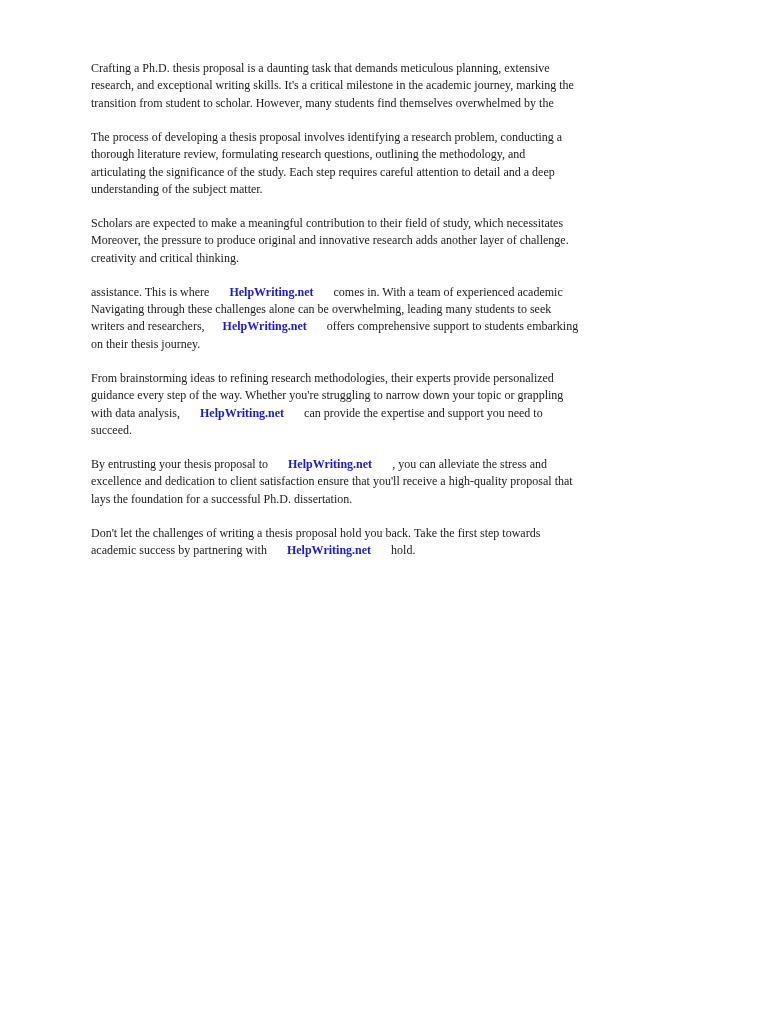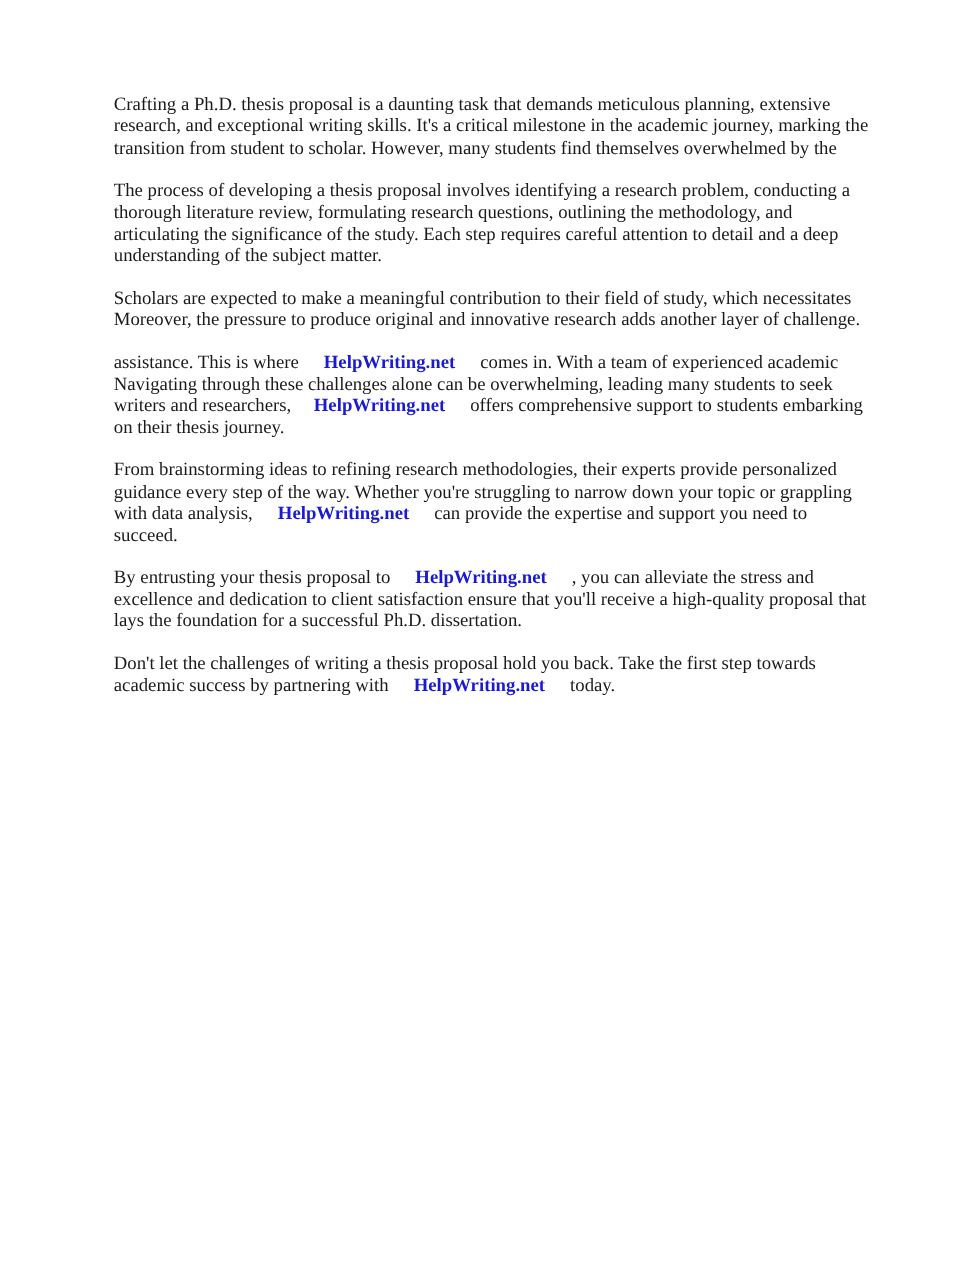--- a/index.html
+++ b/index.html
@@ -1,21 +1,20 @@
 <!DOCTYPE html>
 <html><head>
 <meta charset="utf-8">
 <style>
   html, body { margin: 0; padding: 0; background: #ffffff; }
   body { width: 768px; height: 1024px; position: relative; overflow: hidden; }
   .page {
     position: absolute; left: 91px; top: 60px; width: 640px;
-    font-family: "Liberation Serif", serif; font-size: 15px; line-height: 17.4px;
+    font-family: "Liberation Serif", serif; font-size: 12px; line-height: 17.4px;
     color: #1a1a1a;
-    margin-top: 16px;
   }
   .para { margin: 0 0 16.5px 0; }
   .line { display: block; white-space: nowrap; }
   .link { color: #1a1ad0; font-weight: bold; text-decoration: none; padding: 0 20px; }
   .link.tight-left { padding-left: 18px; }
 </style>
 </head>
 <body>
 
 <div class="page">
@@ -29,20 +28,21 @@
   <p class="para">
     <span class="line">The process of developing a thesis proposal involves identifying a research problem, conducting a</span>
     <span class="line">thorough literature review, formulating research questions, outlining the methodology, and</span>
     <span class="line">articulating the significance of the study. Each step requires careful attention to detail and a deep</span>
     <span class="line">understanding of the subject matter.</span>
   </p>
 
   <p class="para">
     <span class="line">Scholars are expected to make a meaningful contribution to their field of study, which necessitates</span>
     <span class="line">Moreover, the pressure to produce original and innovative research adds another layer of challenge.</span>
+    <span class="line">creativity and critical thinking.</span>
   </p>
 
   <p class="para">
     <span class="line"><span>assistance. This is where</span><a class="link" style="color: rgb(26, 26, 208);">HelpWriting.net</a><span>comes in. With a team of experienced academic</span></span>
     <span class="line">Navigating through these challenges alone can be overwhelming, leading many students to seek</span>
     <span class="line"><span>writers and researchers,</span><a class="link tight-left" style="color: rgb(26, 26, 208);">HelpWriting.net</a><span>offers comprehensive support to students embarking</span></span>
     <span class="line">on their thesis journey.</span>
   </p>
 
   <p class="para">
@@ -53,16 +53,16 @@
   </p>
 
   <p class="para">
     <span class="line"><span>By entrusting your thesis proposal to</span><a class="link" style="color: rgb(26, 26, 208);">HelpWriting.net</a><span>, you can alleviate the stress and</span></span>
     <span class="line">excellence and dedication to client satisfaction ensure that you'll receive a high-quality proposal that</span>
     <span class="line">lays the foundation for a successful Ph.D. dissertation.</span>
   </p>
 
   <p class="para">
     <span class="line">Don't let the challenges of writing a thesis proposal hold you back. Take the first step towards</span>
-    <span class="line"><span>academic success by partnering with</span><a class="link" style="color: rgb(26, 26, 208);">HelpWriting.net</a><span>today.</span></span>
+    <span class="line"><span>academic success by partnering with</span><a class="link" style="color: rgb(26, 26, 208);">HelpWriting.net</a><span>hold.</span></span>
   </p>
 
 </div>
 
 </body></html>

